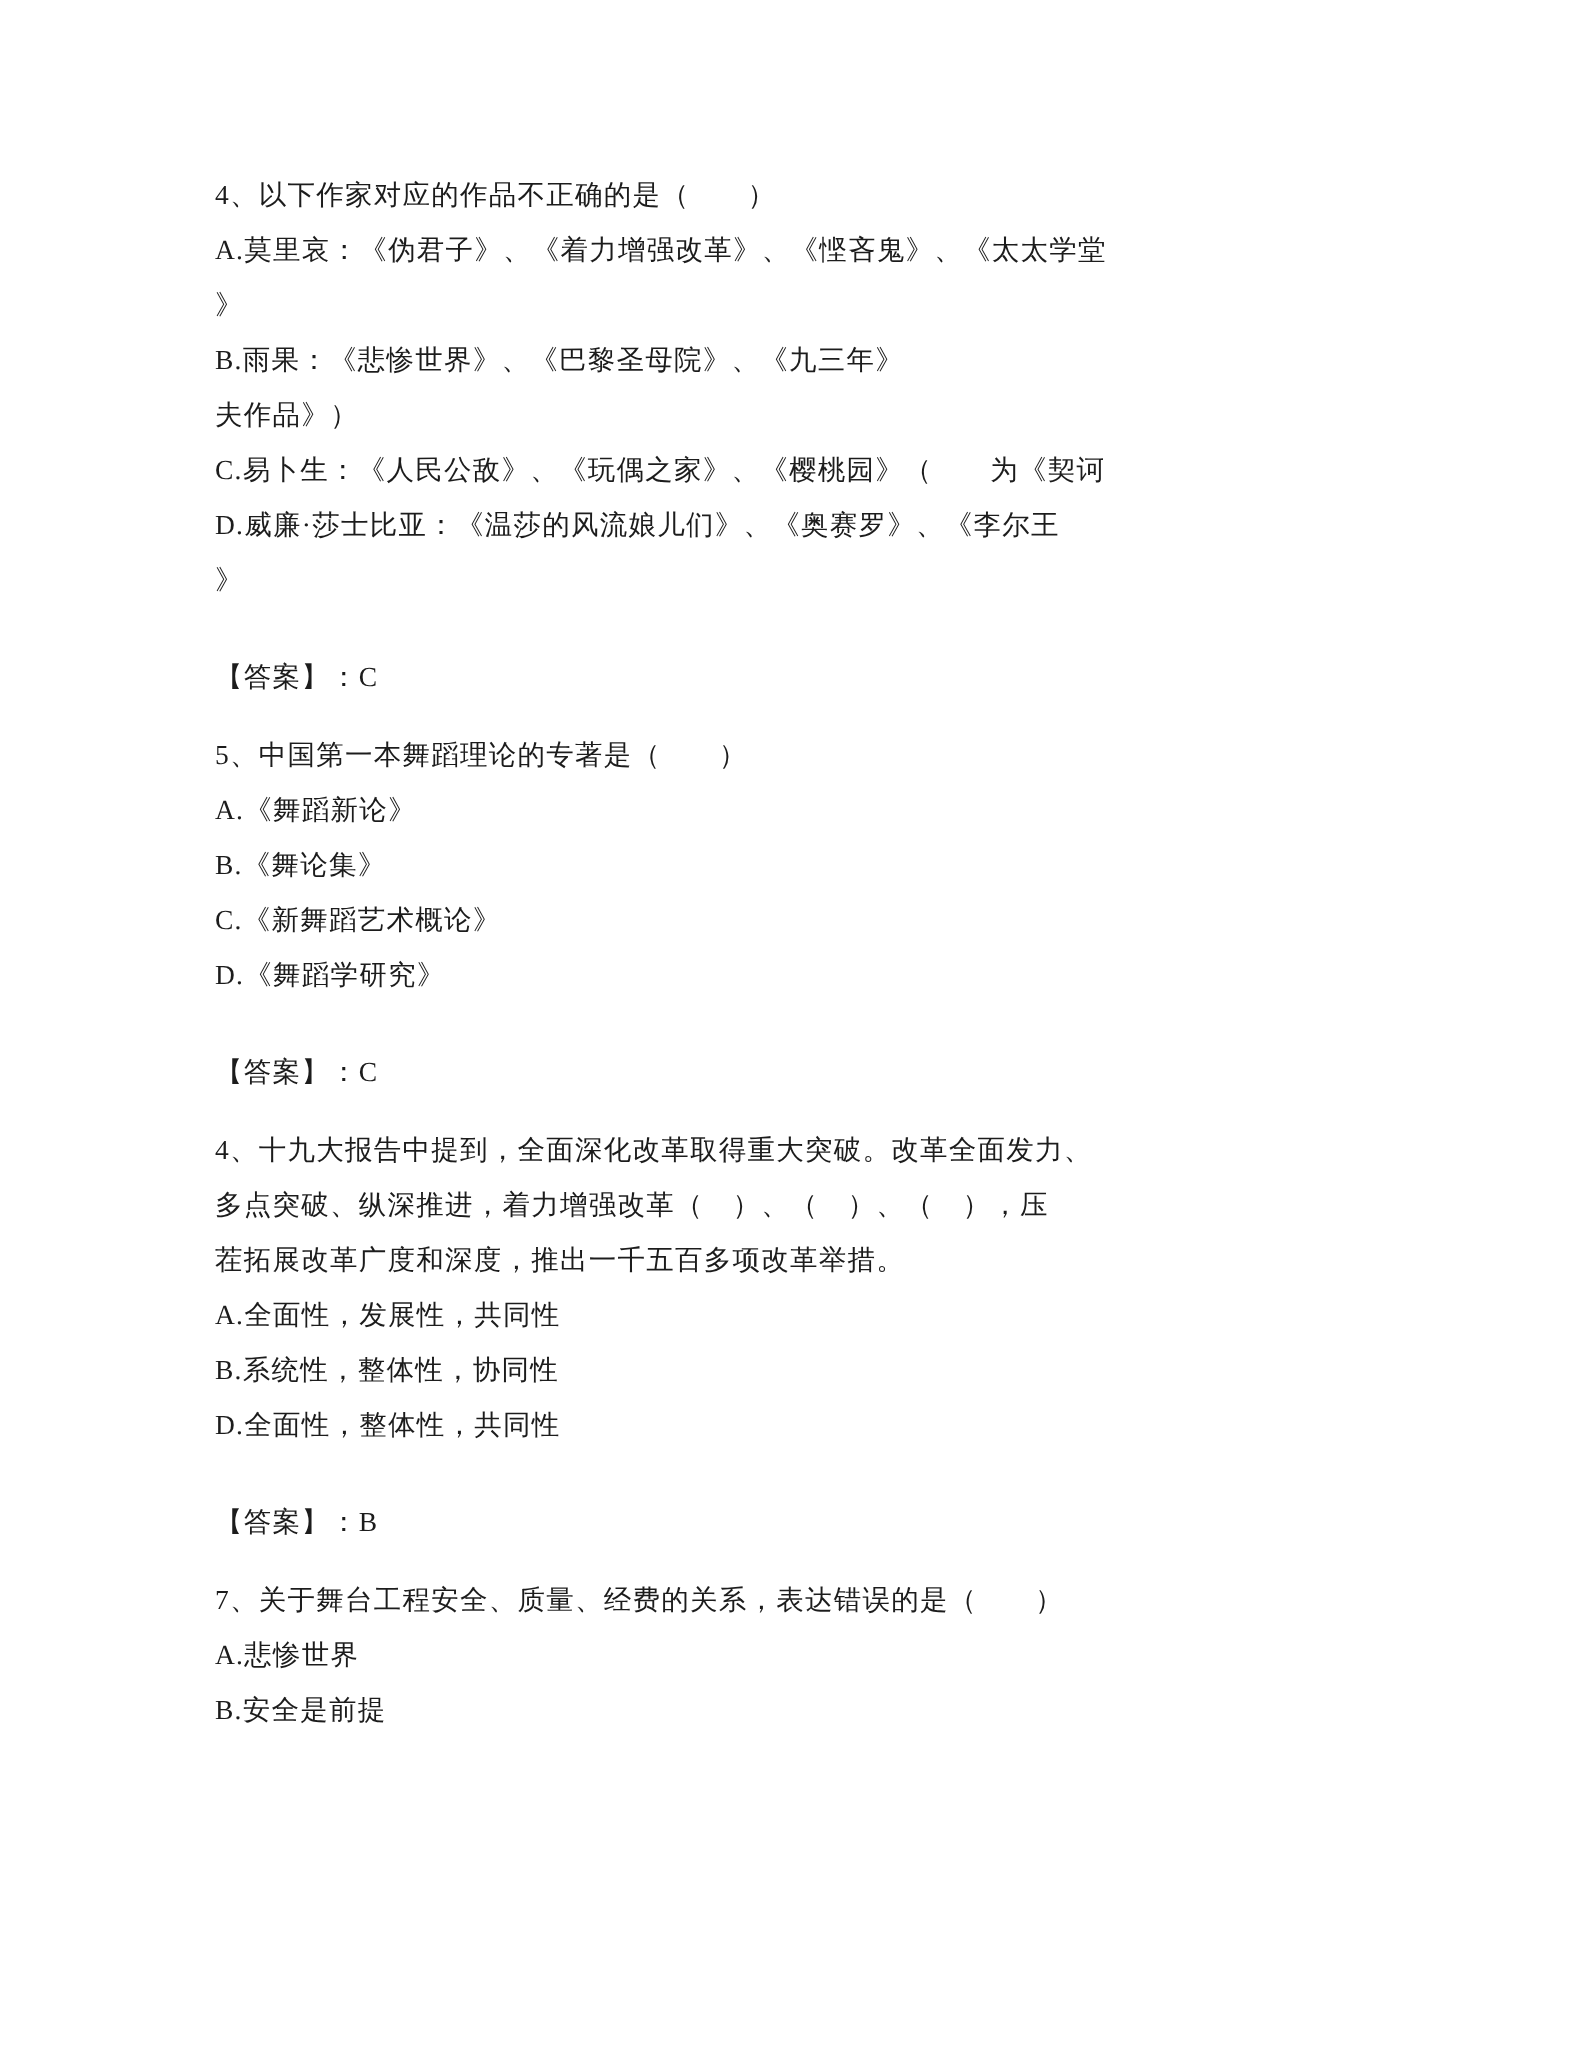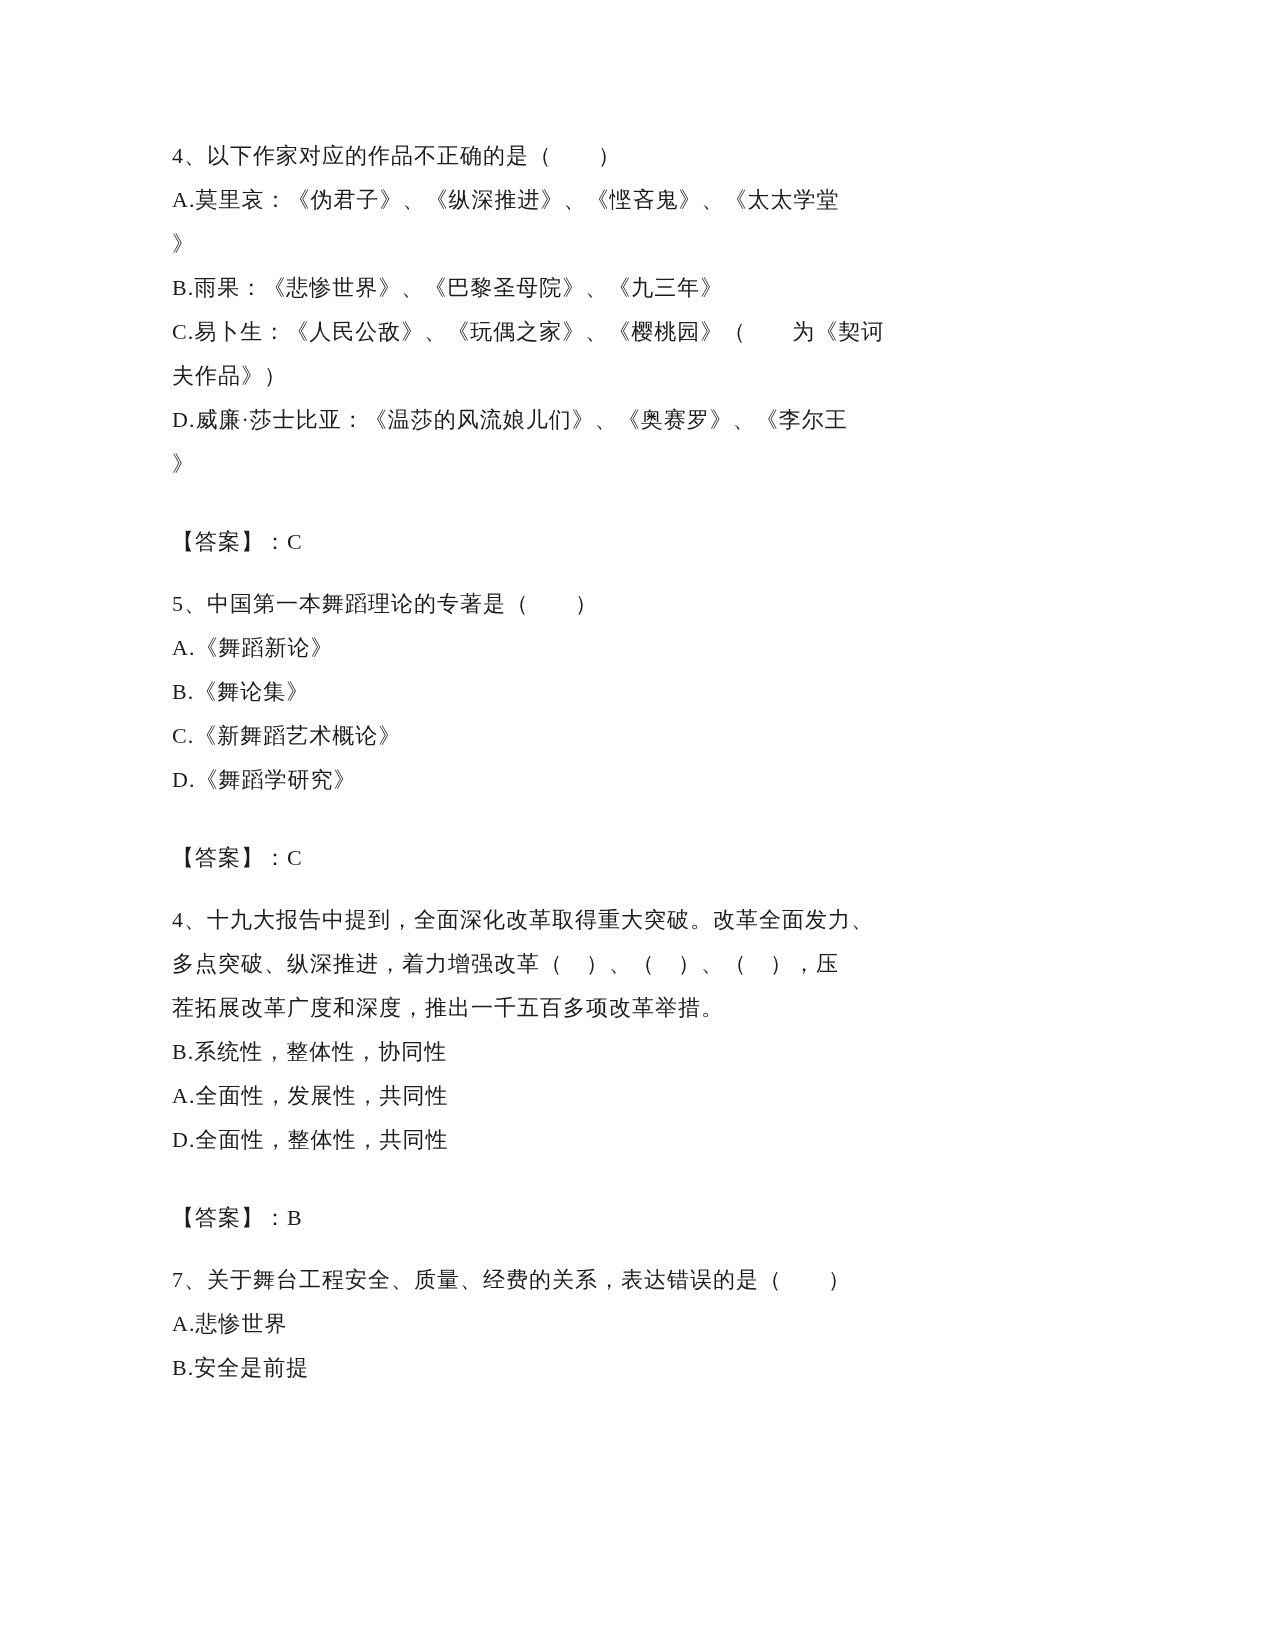--- a/index.html
+++ b/index.html
@@ -35,45 +35,45 @@
     margin: 34px 0 18px 0;
   }
 </style>
 </head>
 <body>
 
 <div class="content">
 
   <section class="question">
     <p class="line">4、以下作家对应的作品不正确的是（　　）</p>
-    <p class="line">A.莫里哀：《伪君子》、《纵深推进》、《悭吝鬼》、《太太学堂</p>
+    <p class="line">A.莫里哀：《伪君子》、《着力增强改革》、《悭吝鬼》、《太太学堂</p>
     <p class="line">》</p>
     <p class="line">B.雨果：《悲惨世界》、《巴黎圣母院》、《九三年》</p>
+    <p class="line">夫作品》）</p>
     <p class="line">C.易卜生：《人民公敌》、《玩偶之家》、《樱桃园》（　　为《契诃</p>
-    <p class="line">夫作品》）</p>
     <p class="line">D.威廉·莎士比亚：《温莎的风流娘儿们》、《奥赛罗》、《李尔王</p>
     <p class="line">》</p>
   </section>
   <p class="line answer">【答案】：C</p>
 
   <section class="question">
     <p class="line">5、中国第一本舞蹈理论的专著是（　　）</p>
     <p class="line">A.《舞蹈新论》</p>
     <p class="line">B.《舞论集》</p>
     <p class="line">C.《新舞蹈艺术概论》</p>
     <p class="line">D.《舞蹈学研究》</p>
   </section>
   <p class="line answer">【答案】：C</p>
 
   <section class="question">
     <p class="line">4、十九大报告中提到，全面深化改革取得重大突破。改革全面发力、</p>
     <p class="line">多点突破、纵深推进，着力增强改革（　）、（　）、（　），压</p>
     <p class="line">茬拓展改革广度和深度，推出一千五百多项改革举措。</p>
+    <p class="line">A.全面性，发展性，共同性</p>
     <p class="line">B.系统性，整体性，协同性</p>
-    <p class="line">A.全面性，发展性，共同性</p>
     <p class="line">D.全面性，整体性，共同性</p>
   </section>
   <p class="line answer">【答案】：B</p>
 
   <section class="question">
     <p class="line">7、关于舞台工程安全、质量、经费的关系，表达错误的是（　　）</p>
     <p class="line">A.悲惨世界</p>
     <p class="line">B.安全是前提</p>
   </section>
 

